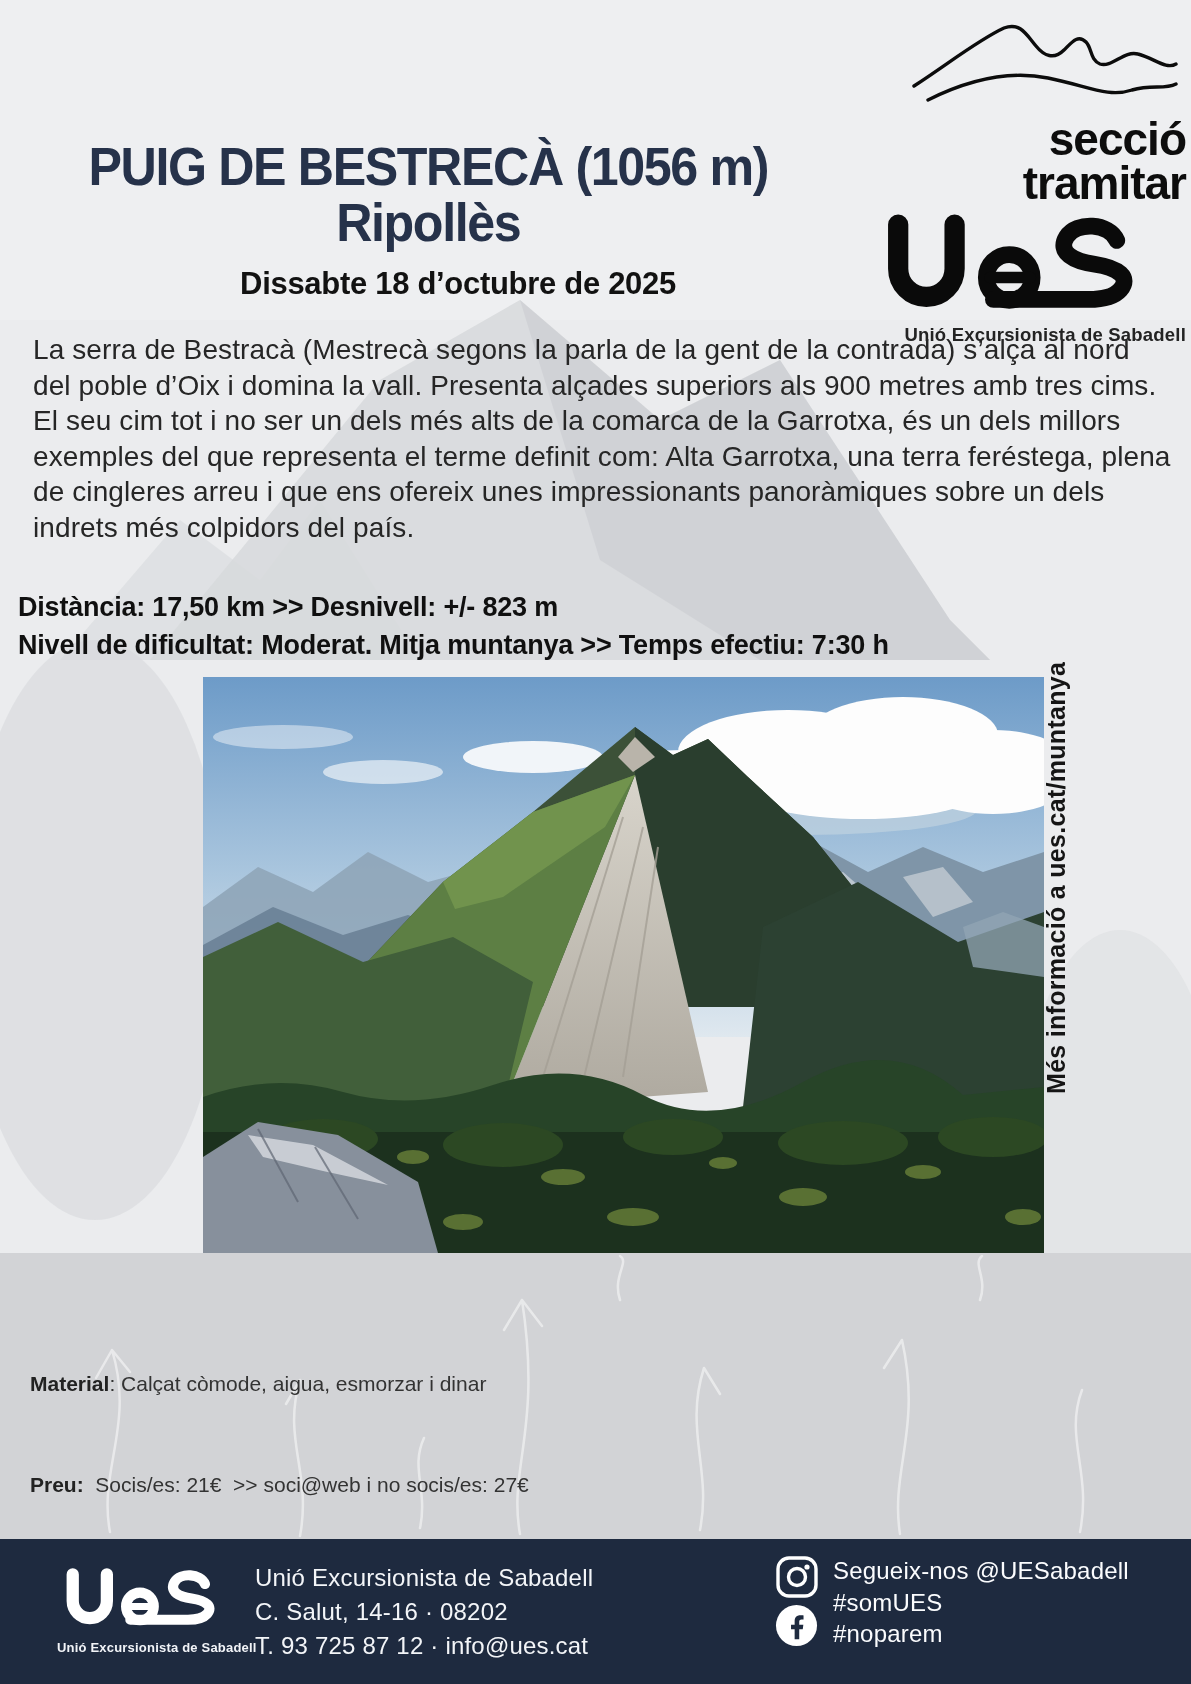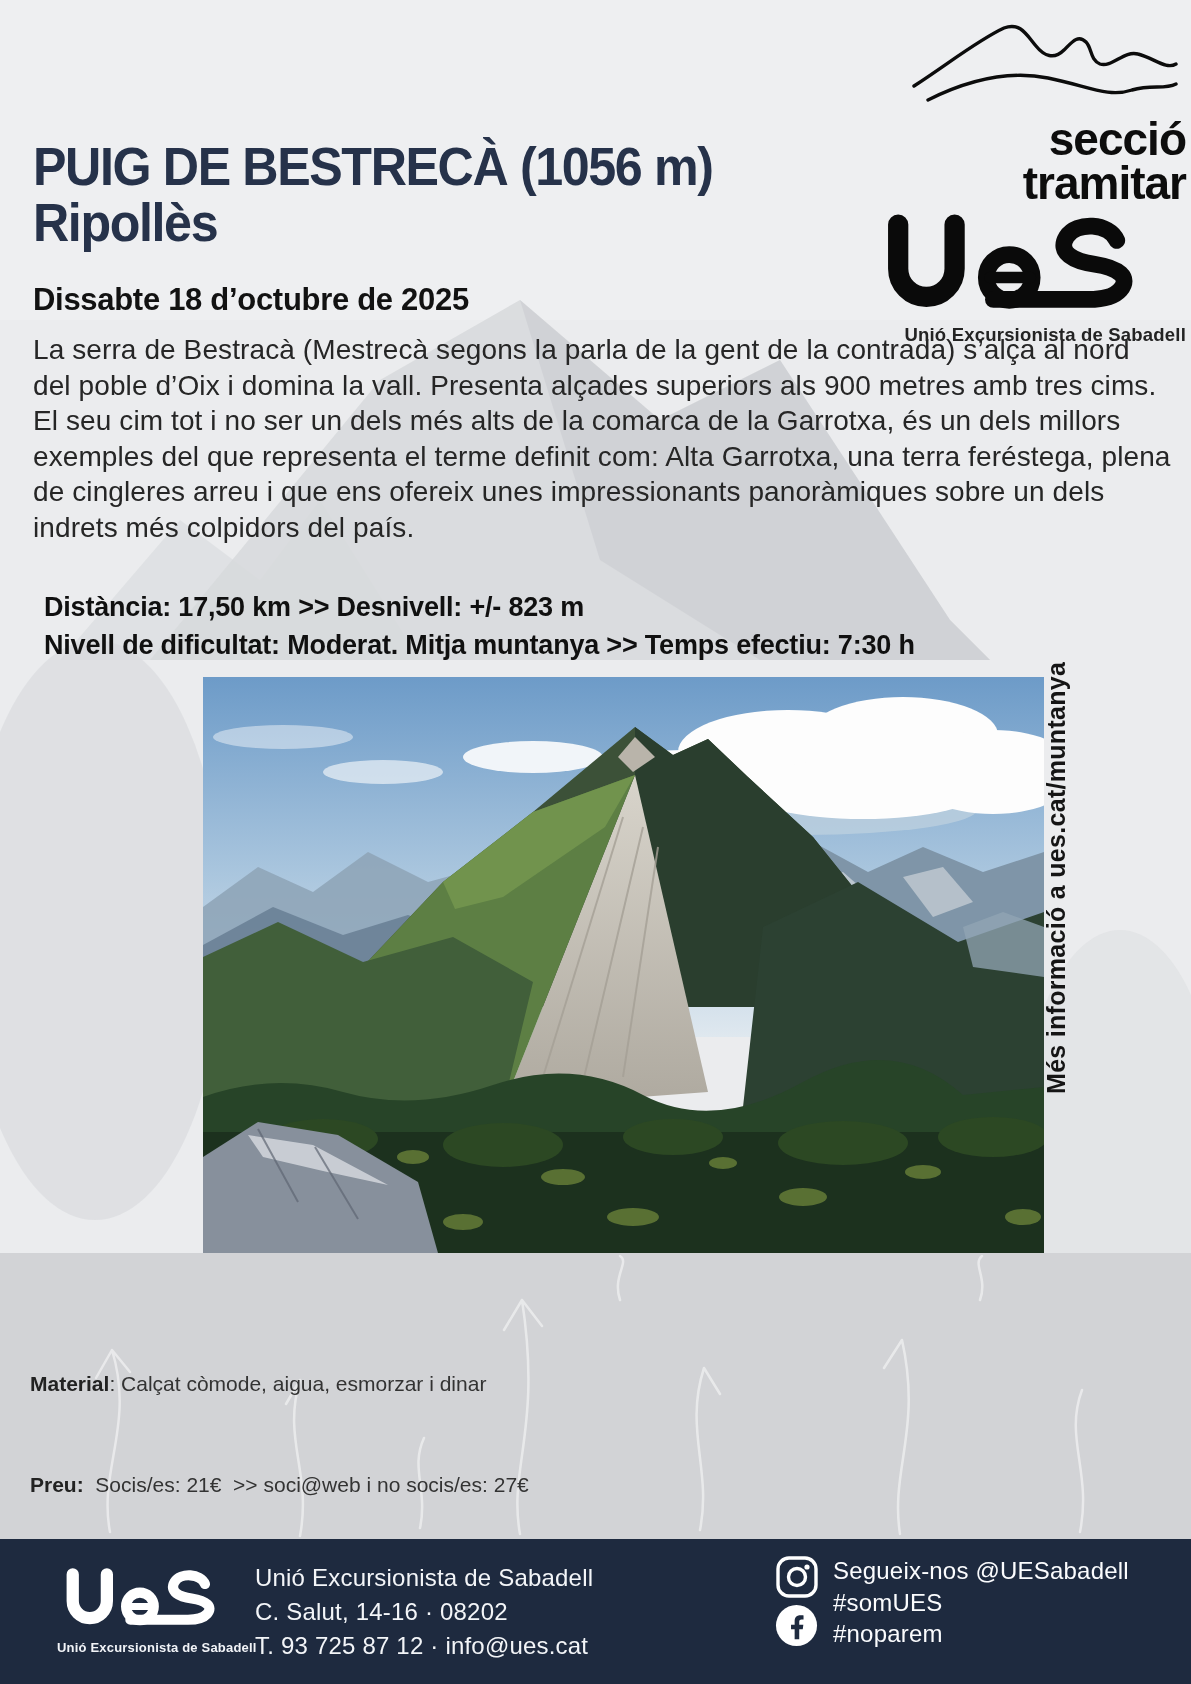--- a/index.html
+++ b/index.html
@@ -12,28 +12,28 @@
   .bg{position:absolute;left:0;top:0;width:1191px;height:1684px;z-index:0;}
 
   
   .brand{position:absolute;left:878px;top:20px;width:308px;z-index:3;color:#0b0b0b;text-align:right;}
   .brand .sketch{display:block;margin-left:30px;}
   .brand .seccio{font-weight:700;font-size:46px;line-height:42px;letter-spacing:-1px;color:#0d0d0d;margin-top:2px;}
   .brand .ueslogo{display:block;margin-top:10px;color:#0a0a0a;}
   .brand .orgname{font-size:18.5px;font-weight:700;color:#232323;margin-top:6px;letter-spacing:.2px;}
 
   
-  .titleblock{position:absolute;left:33px;top:138px;width:850px;z-index:3;}
+  .titleblock{position:absolute;left:33px;top:138px;width:850px;z-index:3;text-align:center;}
   .titleline{font-size:54px;line-height:56px;font-weight:700;color:#26324a;letter-spacing:-1.5px;transform:scaleX(.93);transform-origin:left;white-space:nowrap;}
-  .dateline{font-size:31px;font-weight:700;color:#121212;margin-top:32px;letter-spacing:-.3px;}
+  .dateline{font-size:31px;font-weight:700;color:#121212;margin-top:16px;letter-spacing:-.3px;}
 
   .desc{position:absolute;left:33px;top:332px;width:1140px;z-index:3;
     font-size:28px;line-height:35.5px;color:#262626;letter-spacing:.1px;}
 
-  .stats{position:absolute;left:44px;top:588px;width:1000px;z-index:3;
+  .stats{position:absolute;left:18px;top:588px;width:1000px;z-index:3;
     font-size:27px;line-height:38px;font-weight:700;color:#101010;letter-spacing:-.2px;}
 
   
   .photo{position:absolute;left:203px;top:677px;width:841px;height:576px;z-index:2;display:block;}
 
   
   .sidenote{position:absolute;left:1042px;top:642px;height:452px;z-index:3;
     writing-mode:vertical-rl;transform:rotate(180deg);
     font-size:25px;font-weight:700;color:#151515;letter-spacing:.3px;}
 

